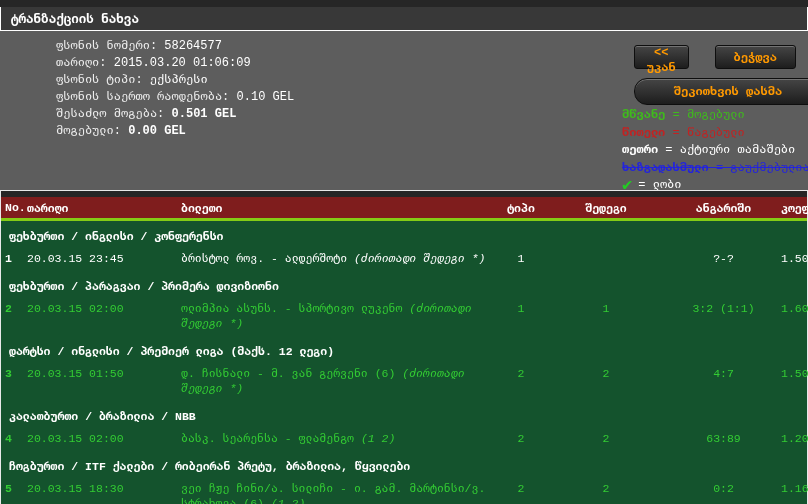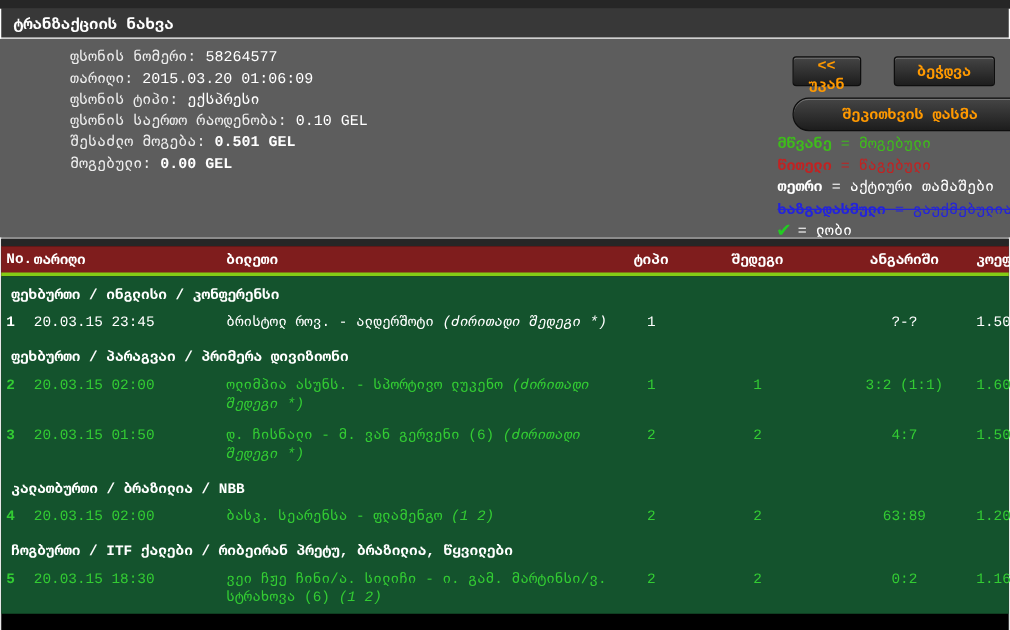--- a/index.html
+++ b/index.html
@@ -172,20 +172,21 @@
       <span class="ticket-note">(ძირითადი შედეგი *)</span>
     </div>
     <div class="c-type">1</div>
     <div class="c-result">1</div>
     <div class="c-score">3:2 (1:1)</div>
     <div class="c-coef">1.60</div>
   </div>
 </div>
 
   <div class="group">
+    <div class="section-title">დარტსი / ინგლისი / პრემიერ ლიგა (მაქს. 12 ლეგი)</div>
 
   <div class="trow grid-cols won">
     <div class="c-no">3</div>
     <div class="c-date">20.03.15 01:50</div>
     <div class="c-ticket">
       <span class="ticket-main">დ. ჩისნალი - მ. ვან გერვენი (6)</span>
       <span class="ticket-note">(ძირითადი შედეგი *)</span>
     </div>
     <div class="c-type">2</div>
     <div class="c-result">2</div>

